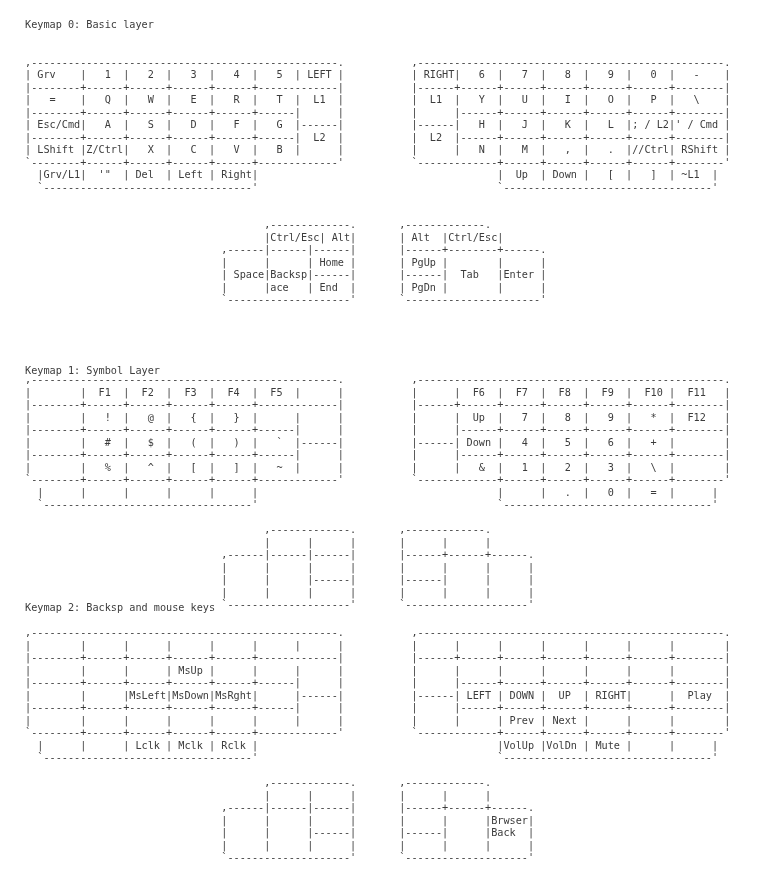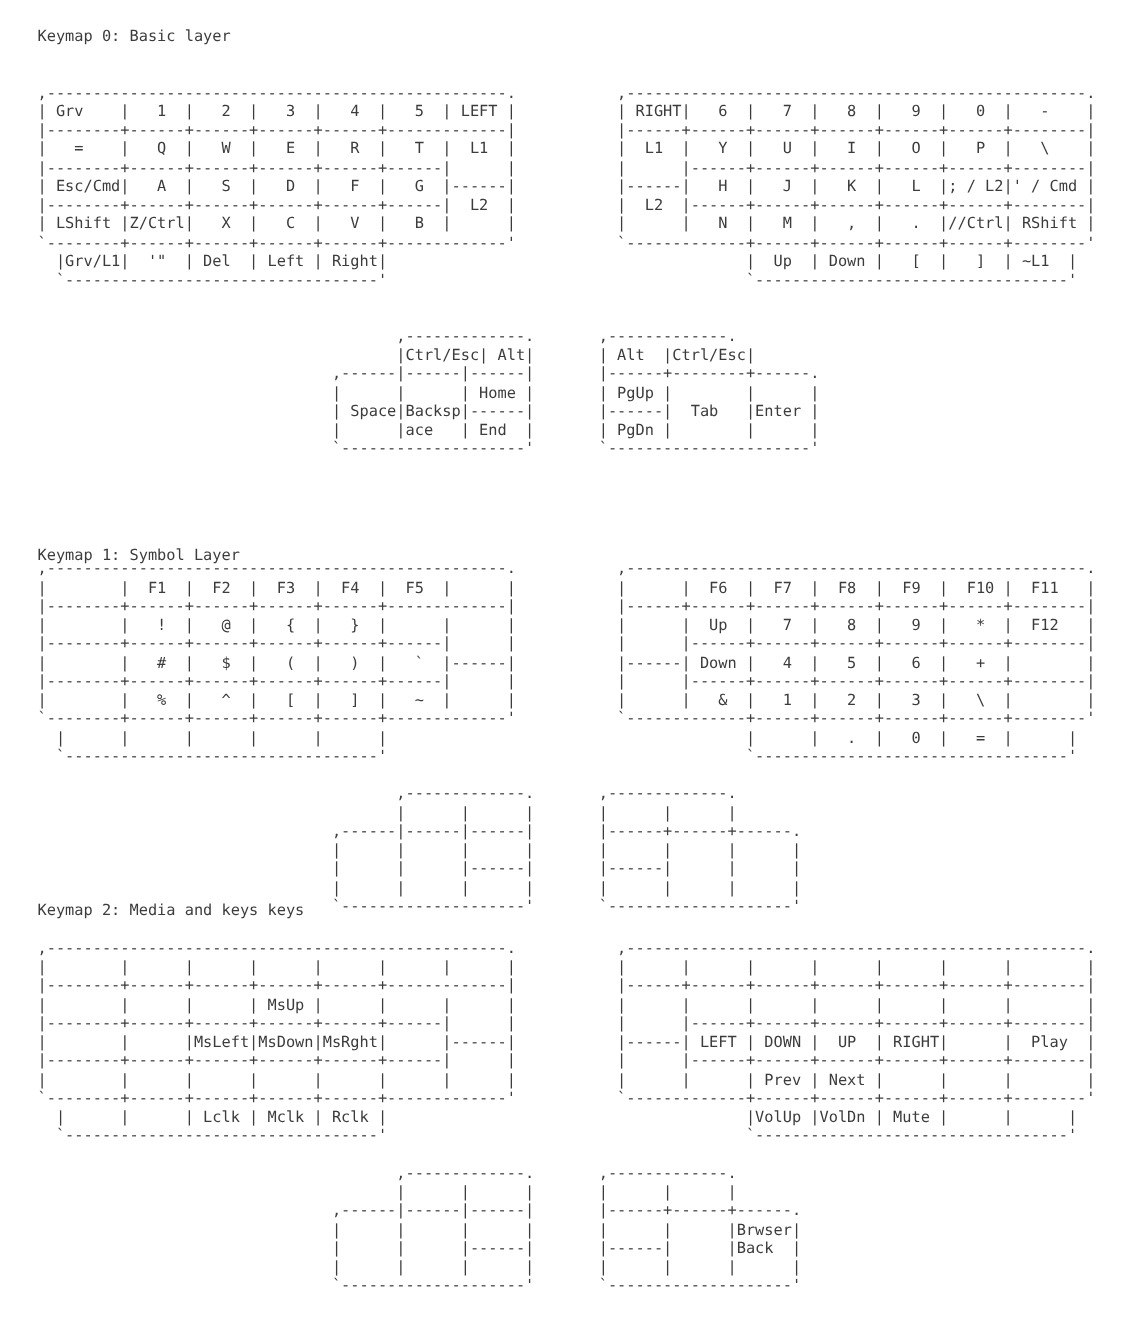--- a/index.html
+++ b/index.html
@@ -77,21 +77,21 @@
   `----------------------------------'                                       `----------------------------------'
 
                                        ,-------------.       ,-------------.
                                        |      |      |       |      |      |
                                 ,------|------|------|       |------+------+------.
                                 |      |      |      |       |      |      |      |
                                 |      |      |------|       |------|      |      |
                                 |      |      |      |       |      |      |      |
                                 `--------------------'       `--------------------'</pre>
 
-  <div class="km-title" id="t2">Keymap 2: Media and keys keys</div>
+  <div class="km-title" id="t2">Keymap 2: Backsp and mouse keys</div>
   <pre class="km-art" id="a2">,--------------------------------------------------.           ,--------------------------------------------------.
 |        |      |      |      |      |      |      |           |      |      |      |      |      |      |        |
 |--------+------+------+------+------+-------------|           |------+------+------+------+------+------+--------|
 |        |      |      | MsUp |      |      |      |           |      |      |      |      |      |      |        |
 |--------+------+------+------+------+------|      |           |      |------+------+------+------+------+--------|
 |        |      |MsLeft|MsDown|MsRght|      |------|           |------| LEFT | DOWN |  UP  | RIGHT|      |  Play  |
 |--------+------+------+------+------+------|      |           |      |------+------+------+------+------+--------|
 |        |      |      |      |      |      |      |           |      |      | Prev | Next |      |      |        |
 `--------+------+------+------+------+-------------'           `-------------+------+------+------+------+--------'
   |      |      | Lclk | Mclk | Rclk |                                       |VolUp |VolDn | Mute |      |      |

